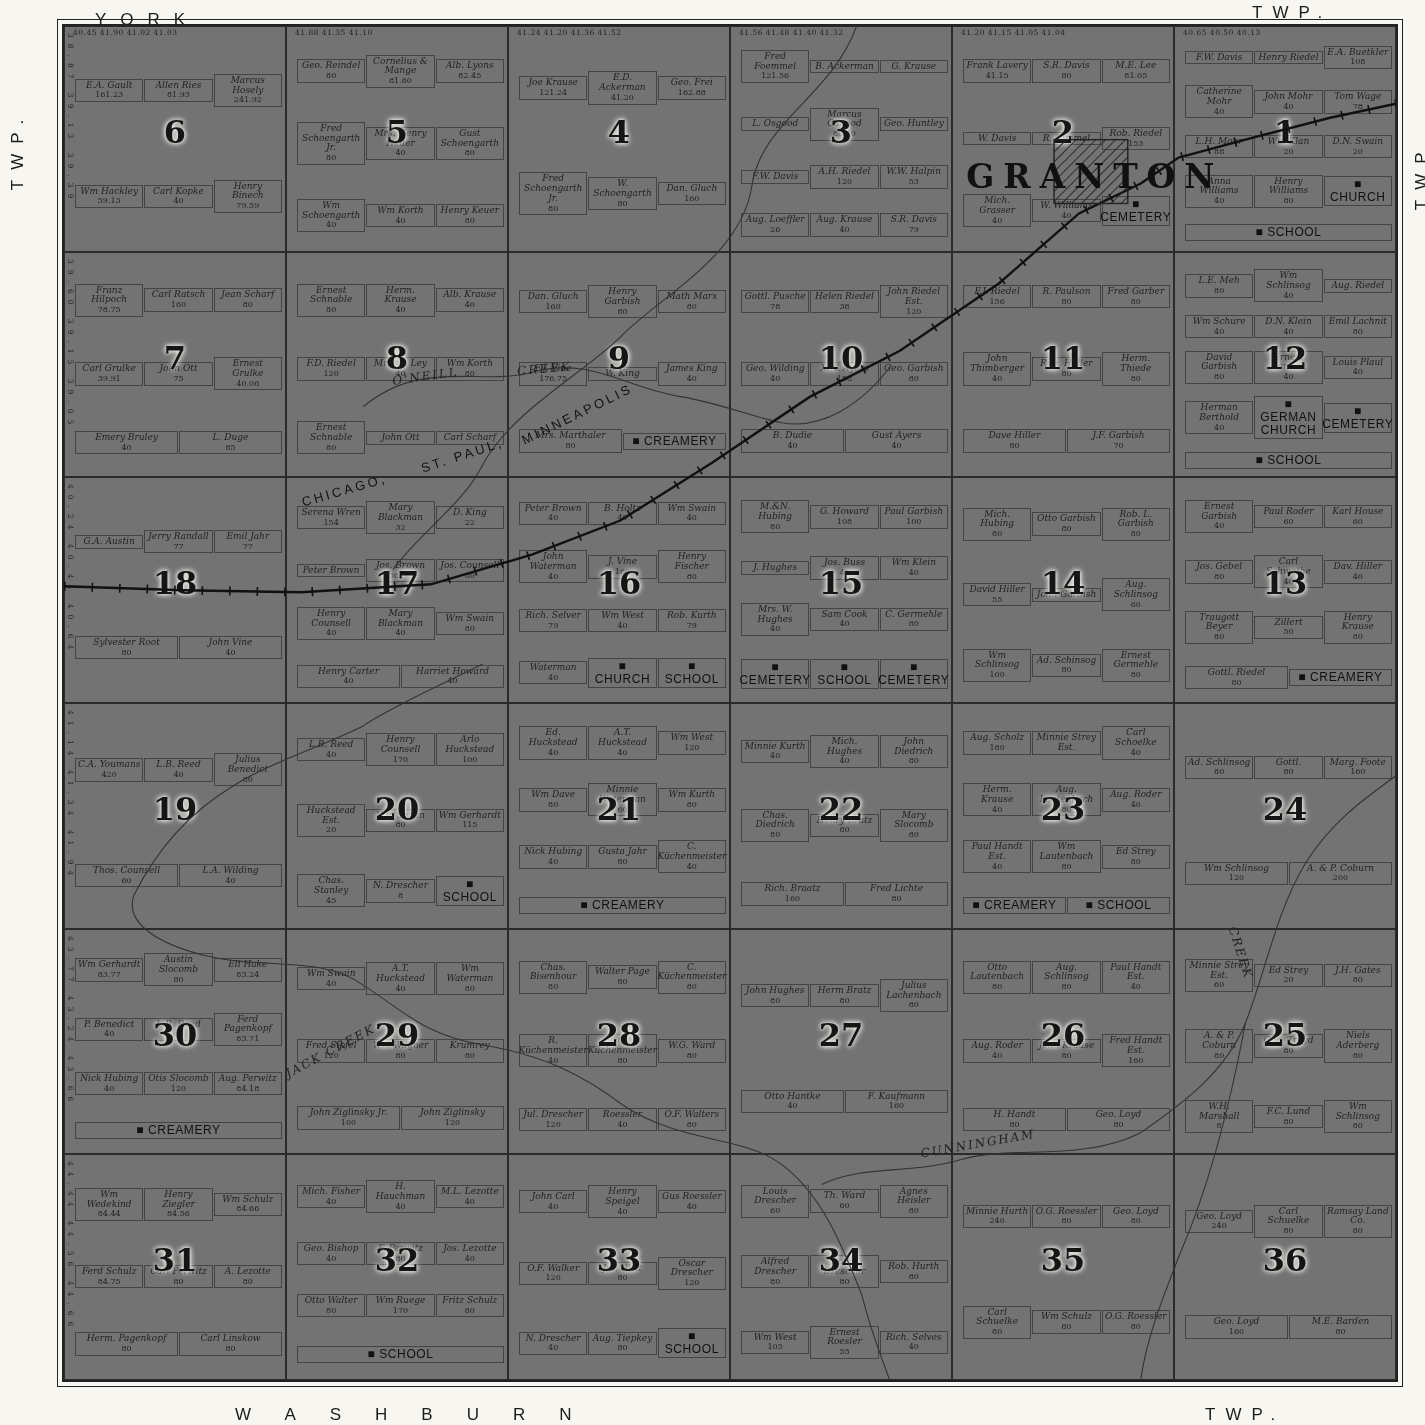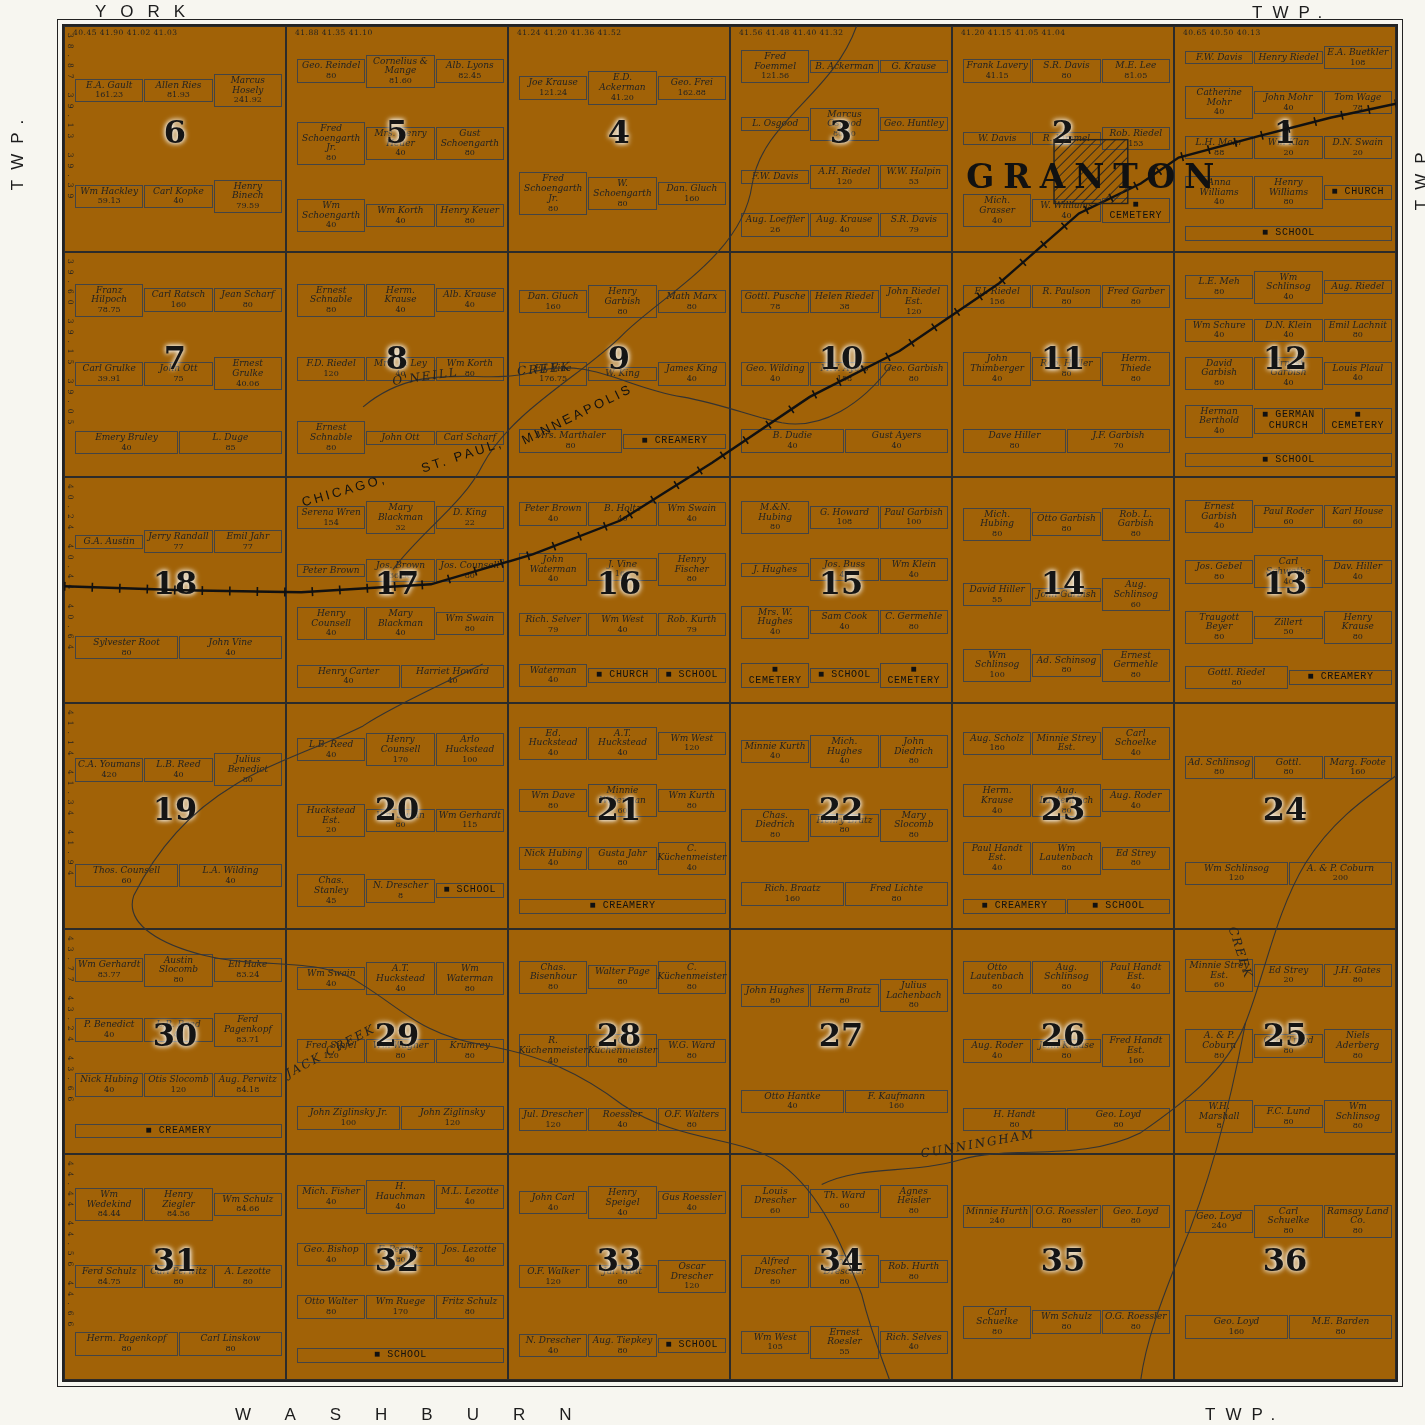--- a/index.html
+++ b/index.html
@@ -9,21 +9,21 @@
     font-family:"DejaVu Serif", serif;
   }
   .edge-label{
     position:absolute;font-family:"Liberation Sans", sans-serif;
     font-size:17px;letter-spacing:14px;color:#1c1c1c;white-space:nowrap;
   }
   .vert{transform:rotate(-90deg);transform-origin:center;}
   .frame{
     position:absolute;left:62px;top:24px;width:1336px;height:1358px;
     border:2px solid #222;outline:1px solid #222;outline-offset:4px;
-    background:#a16207;box-sizing:border-box;
+    background:#737373;box-sizing:border-box;
   }
   .grid{
     position:absolute;inset:0;display:grid;
     grid-template-columns:repeat(6,1fr);grid-template-rows:repeat(6,1fr);
   }
   .section{
     border:1px solid #2b2b2b;position:relative;overflow:hidden;
     padding:11px 3px 2px 10px;box-sizing:border-box;
   }
   .chips{
@@ -32,22 +32,22 @@
   }
   .chip{
     flex:1 1 30%;min-width:52px;border:1px solid #444;
     display:flex;flex-direction:column;align-items:center;justify-content:center;
     text-align:center;padding:1px 2px;box-sizing:border-box;
     font-style:italic;font-size:9px;line-height:1.08;color:#222;
   }
   .pname{font-size:9px;}
   .pacres{font-size:8px;font-style:normal;margin-top:1px;}
   .chip.lm{
-    font-style:normal;font-family:Liberation Mono, monospace;
-    font-size:10px;letter-spacing:.6px;text-transform:uppercase;color:#111;
+    font-style:normal;font-family:Liberation Sans, sans-serif;
+    font-size:12px;letter-spacing:.6px;text-transform:uppercase;color:#111;
   }
   .sec-num{
     position:absolute;left:50%;top:47%;transform:translate(-50%,-50%);
     font-family:"DejaVu Serif", serif;font-weight:bold;font-size:32px;
     color:#151515;z-index:4;text-shadow:0 0 4px #fbfaf4,0 0 6px #fbfaf4;
     pointer-events:none;
   }
   .edge-top{
     position:absolute;top:1px;left:8px;right:8px;display:flex;
     justify-content:space-between;font-size:7.5px;font-style:normal;
@@ -59,21 +59,21 @@
     font-size:7.5px;color:#222;z-index:3;letter-spacing:6px;
   }
   .overlay{position:absolute;inset:0;z-index:5;pointer-events:none;}
   .rr-label{font-family:"Liberation Sans", sans-serif;font-size:13px;letter-spacing:3px;fill:#111;}
   .creek-label{font-family:"DejaVu Serif", serif;font-style:italic;font-size:12px;letter-spacing:2px;fill:#222;}
   .town-label{font-family:"DejaVu Serif", serif;font-weight:bold;font-size:33px;letter-spacing:9px;fill:#111;}
 </style>
 </head>
 <body>
 
-<div class="edge-label" style="top:2px;left:95px;">YORK</div>
+<div class="edge-label" style="top:10px;left:95px;">YORK</div>
 <div class="edge-label" style="top:3px;left:1252px;letter-spacing:10px;">TWP.</div>
 <div class="edge-label vert" style="top:140px;left:-22px;letter-spacing:10px;">TWP.</div>
 <div class="edge-label vert" style="top:990px;left:-90px;letter-spacing:20px;">PINE VALLEY</div>
 <div class="edge-label vert" style="top:160px;left:1382px;letter-spacing:10px;">TWP.</div>
 <div class="edge-label vert" style="top:1265px;left:1380px;letter-spacing:16px;">LYNN</div>
 <div class="edge-label" style="bottom:0px;left:235px;letter-spacing:34px;">WASHBURN</div>
 <div class="edge-label" style="bottom:0px;left:1205px;letter-spacing:10px;">TWP.</div>
 
 <div class="frame">
   <div class="grid" id="sections-grid">

